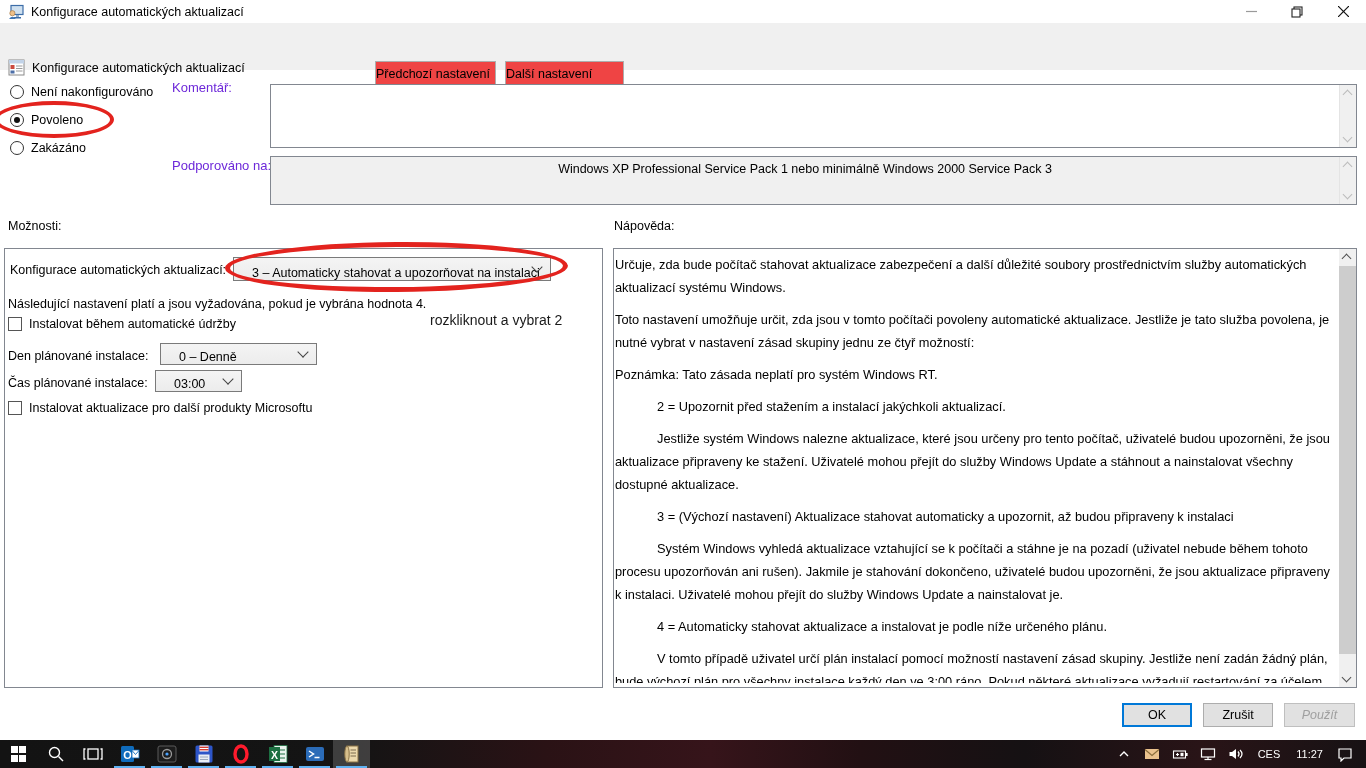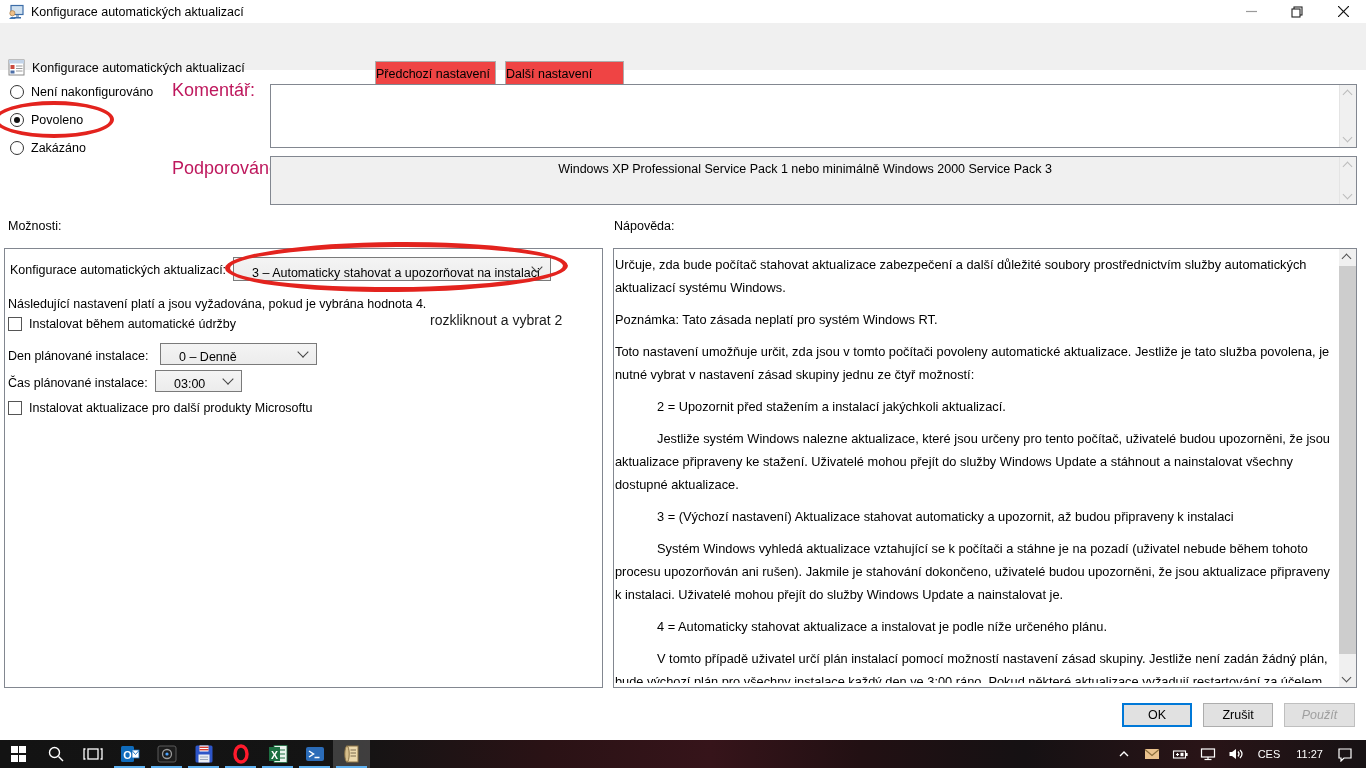--- a/index.html
+++ b/index.html
@@ -25,21 +25,21 @@
   #btn-prev { left:375px; top:38px; width:121px; }
   #btn-next { left:505px; top:38px; width:119px; }
 
   
   .radio-row { position:absolute; left:10px; display:flex; align-items:center; height:16px; }
   .radio { width:14px; height:14px; border:1px solid #333; border-radius:50%; background:#fff;
     display:flex; align-items:center; justify-content:center; flex:0 0 14px; }
   .radio .dot { width:6px; height:6px; border-radius:50%; background:#111; }
   .radio-label { margin-left:7px; font-size:12.5px; color:#000; white-space:nowrap; }
 
-  .field-label { position:absolute; font-size:18px; color:#be185d; }
+  .field-label { position:absolute; font-size:13px; color:#6d28d9; }
   .box { position:absolute; border:1px solid #828790; background:#fff; }
   .box .sb { position:absolute; right:0; top:0; bottom:0; width:17px; background:#f0f0f0;
     border-left:1px solid #e4e4e4; }
   .sb .chv { position:absolute; left:4px; width:7px; height:7px; }
   .chv.up   { border-left:1.5px solid #bcbcbc; border-top:1.5px solid #bcbcbc; transform:rotate(45deg); }
   .chv.down { border-right:1.5px solid #bcbcbc; border-bottom:1.5px solid #bcbcbc; transform:rotate(45deg); }
   #comment-box textarea { width:100%; height:100%; border:none; outline:none; resize:none;
     font-family:"Liberation Sans",sans-serif; font-size:12.5px; }
   #supported-box { background:#f0f0f0; }
   #supported-box .sup-text { padding:5px 24px 0 7px; font-size:12.5px; color:#000;text-align:center; }
@@ -216,22 +216,22 @@
   </div>
 
   <div class="checkbox-row" style="left:8px; top:401px">
     <span class="checkbox"></span>
     <span class="checkbox-label">Instalovat aktualizace pro další produkty Microsoftu</span>
   </div>
 
   <div class="panel" id="help-panel"></div>
   <div class="help-text">
     <p>Určuje, zda bude počítač stahovat aktualizace zabezpečení a další důležité soubory prostřednictvím služby automatických aktualizací systému Windows.</p>
+    <p>Toto nastavení umožňuje určit, zda jsou v tomto počítači povoleny automatické aktualizace. Jestliže je tato služba povolena, je nutné vybrat v nastavení zásad skupiny jednu ze čtyř možností:</p>
     <p>Poznámka: Tato zásada neplatí pro systém Windows RT.</p>
-    <p>Toto nastavení umožňuje určit, zda jsou v tomto počítači povoleny automatické aktualizace. Jestliže je tato služba povolena, je nutné vybrat v nastavení zásad skupiny jednu ze čtyř možností:</p>
     <p class="opt">2 = Upozornit před stažením a instalací jakýchkoli aktualizací.</p>
     <p class="ind">Jestliže systém Windows nalezne aktualizace, které jsou určeny pro tento počítač, uživatelé budou upozorněni, že jsou aktualizace připraveny ke stažení. Uživatelé mohou přejít do služby Windows Update a stáhnout a nainstalovat všechny dostupné aktualizace.</p>
     <p class="opt">3 = (Výchozí nastavení) Aktualizace stahovat automaticky a upozornit, až budou připraveny k instalaci</p>
     <p class="ind">Systém Windows vyhledá aktualizace vztahující se k počítači a stáhne je na pozadí (uživatel nebude během tohoto procesu upozorňován ani rušen). Jakmile je stahování dokončeno, uživatelé budou upozorněni, že jsou aktualizace připraveny k instalaci. Uživatelé mohou přejít do služby Windows Update a nainstalovat je.</p>
     <p class="opt">4 = Automaticky stahovat aktualizace a instalovat je podle níže určeného plánu.</p>
     <p class="ind">V tomto případě uživatel určí plán instalací pomocí možností nastavení zásad skupiny. Jestliže není zadán žádný plán, bude výchozí plán pro všechny instalace každý den ve 3:00 ráno. Pokud některé aktualizace vyžadují restartování za účelem dokončení instalace, restartuje systém Windows počítač automaticky. (Pokud je před restartováním k počítači přihlášen uživatel, zobrazí se upozornění a uživatel má možnost restartování odložit.)</p>
     <p class="ind">V systému Windows 8 a novějším můžete nastavit instalaci aktualizací během automatické údržby namísto určitého plánu. Automatická údržba nainstaluje aktualizace, pokud se počítač nepoužívá, a nebude je instalovat při napájení z baterie. Pokud automatická</p>
   </div>
   <div class="help-sb">
     <span class="chv up"></span>

